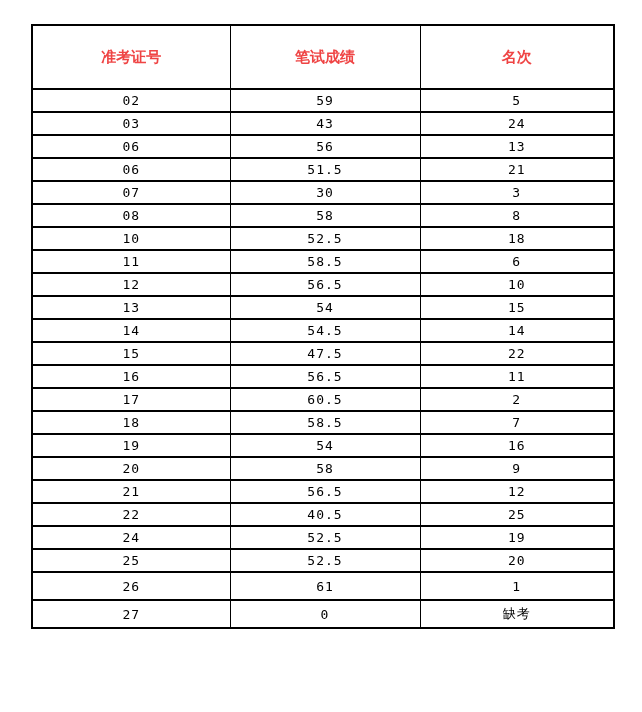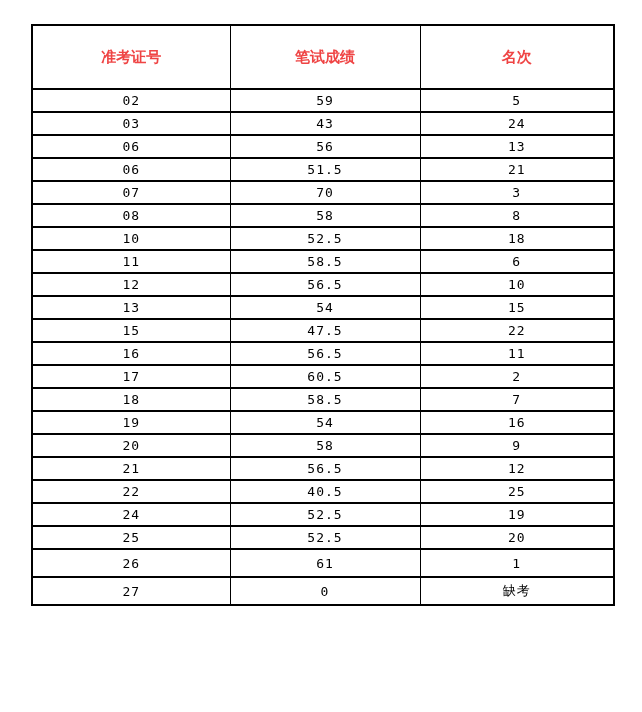--- a/index.html
+++ b/index.html
@@ -89,21 +89,21 @@
     <td>56</td>
     <td>13</td>
   </tr>
         <tr>
     <td>06</td>
     <td>51.5</td>
     <td>21</td>
   </tr>
         <tr>
     <td>07</td>
-    <td>70</td>
+    <td>30</td>
     <td>3</td>
   </tr>
         <tr>
     <td>08</td>
     <td>58</td>
     <td>8</td>
   </tr>
         <tr>
     <td>10</td>
     <td>52.5</td>
@@ -116,20 +116,25 @@
   </tr>
         <tr>
     <td>12</td>
     <td>56.5</td>
     <td>10</td>
   </tr>
         <tr>
     <td>13</td>
     <td>54</td>
     <td>15</td>
+  </tr>
+        <tr>
+    <td>14</td>
+    <td>54.5</td>
+    <td>14</td>
   </tr>
         <tr>
     <td>15</td>
     <td>47.5</td>
     <td>22</td>
   </tr>
         <tr>
     <td>16</td>
     <td>56.5</td>
     <td>11</td>

